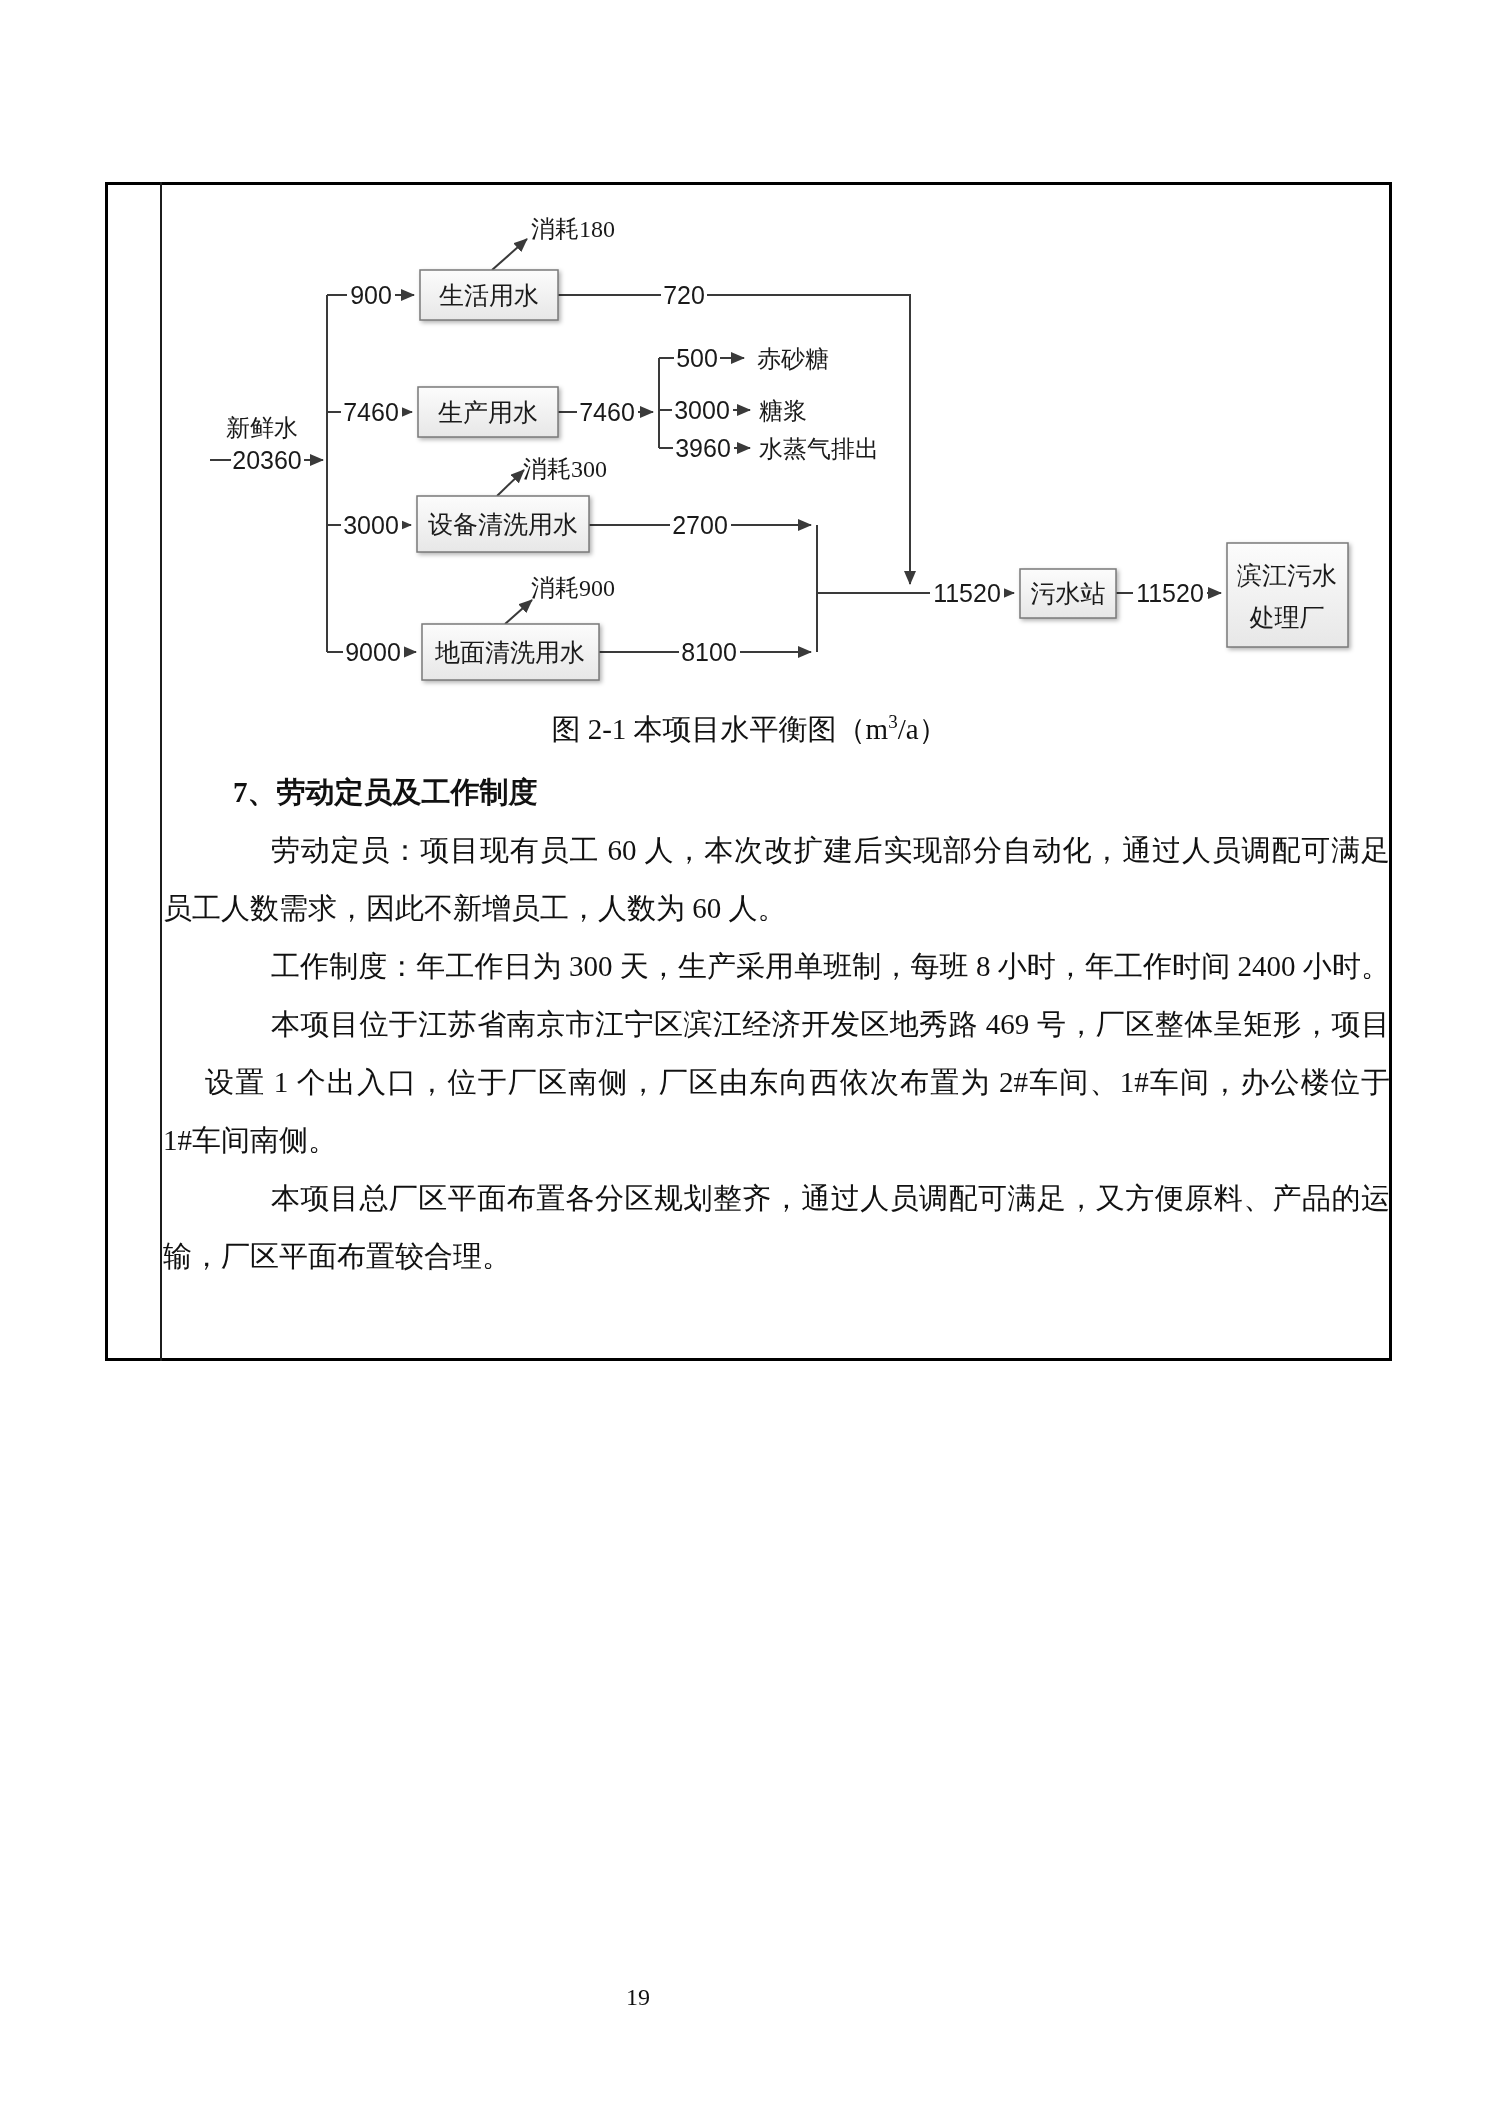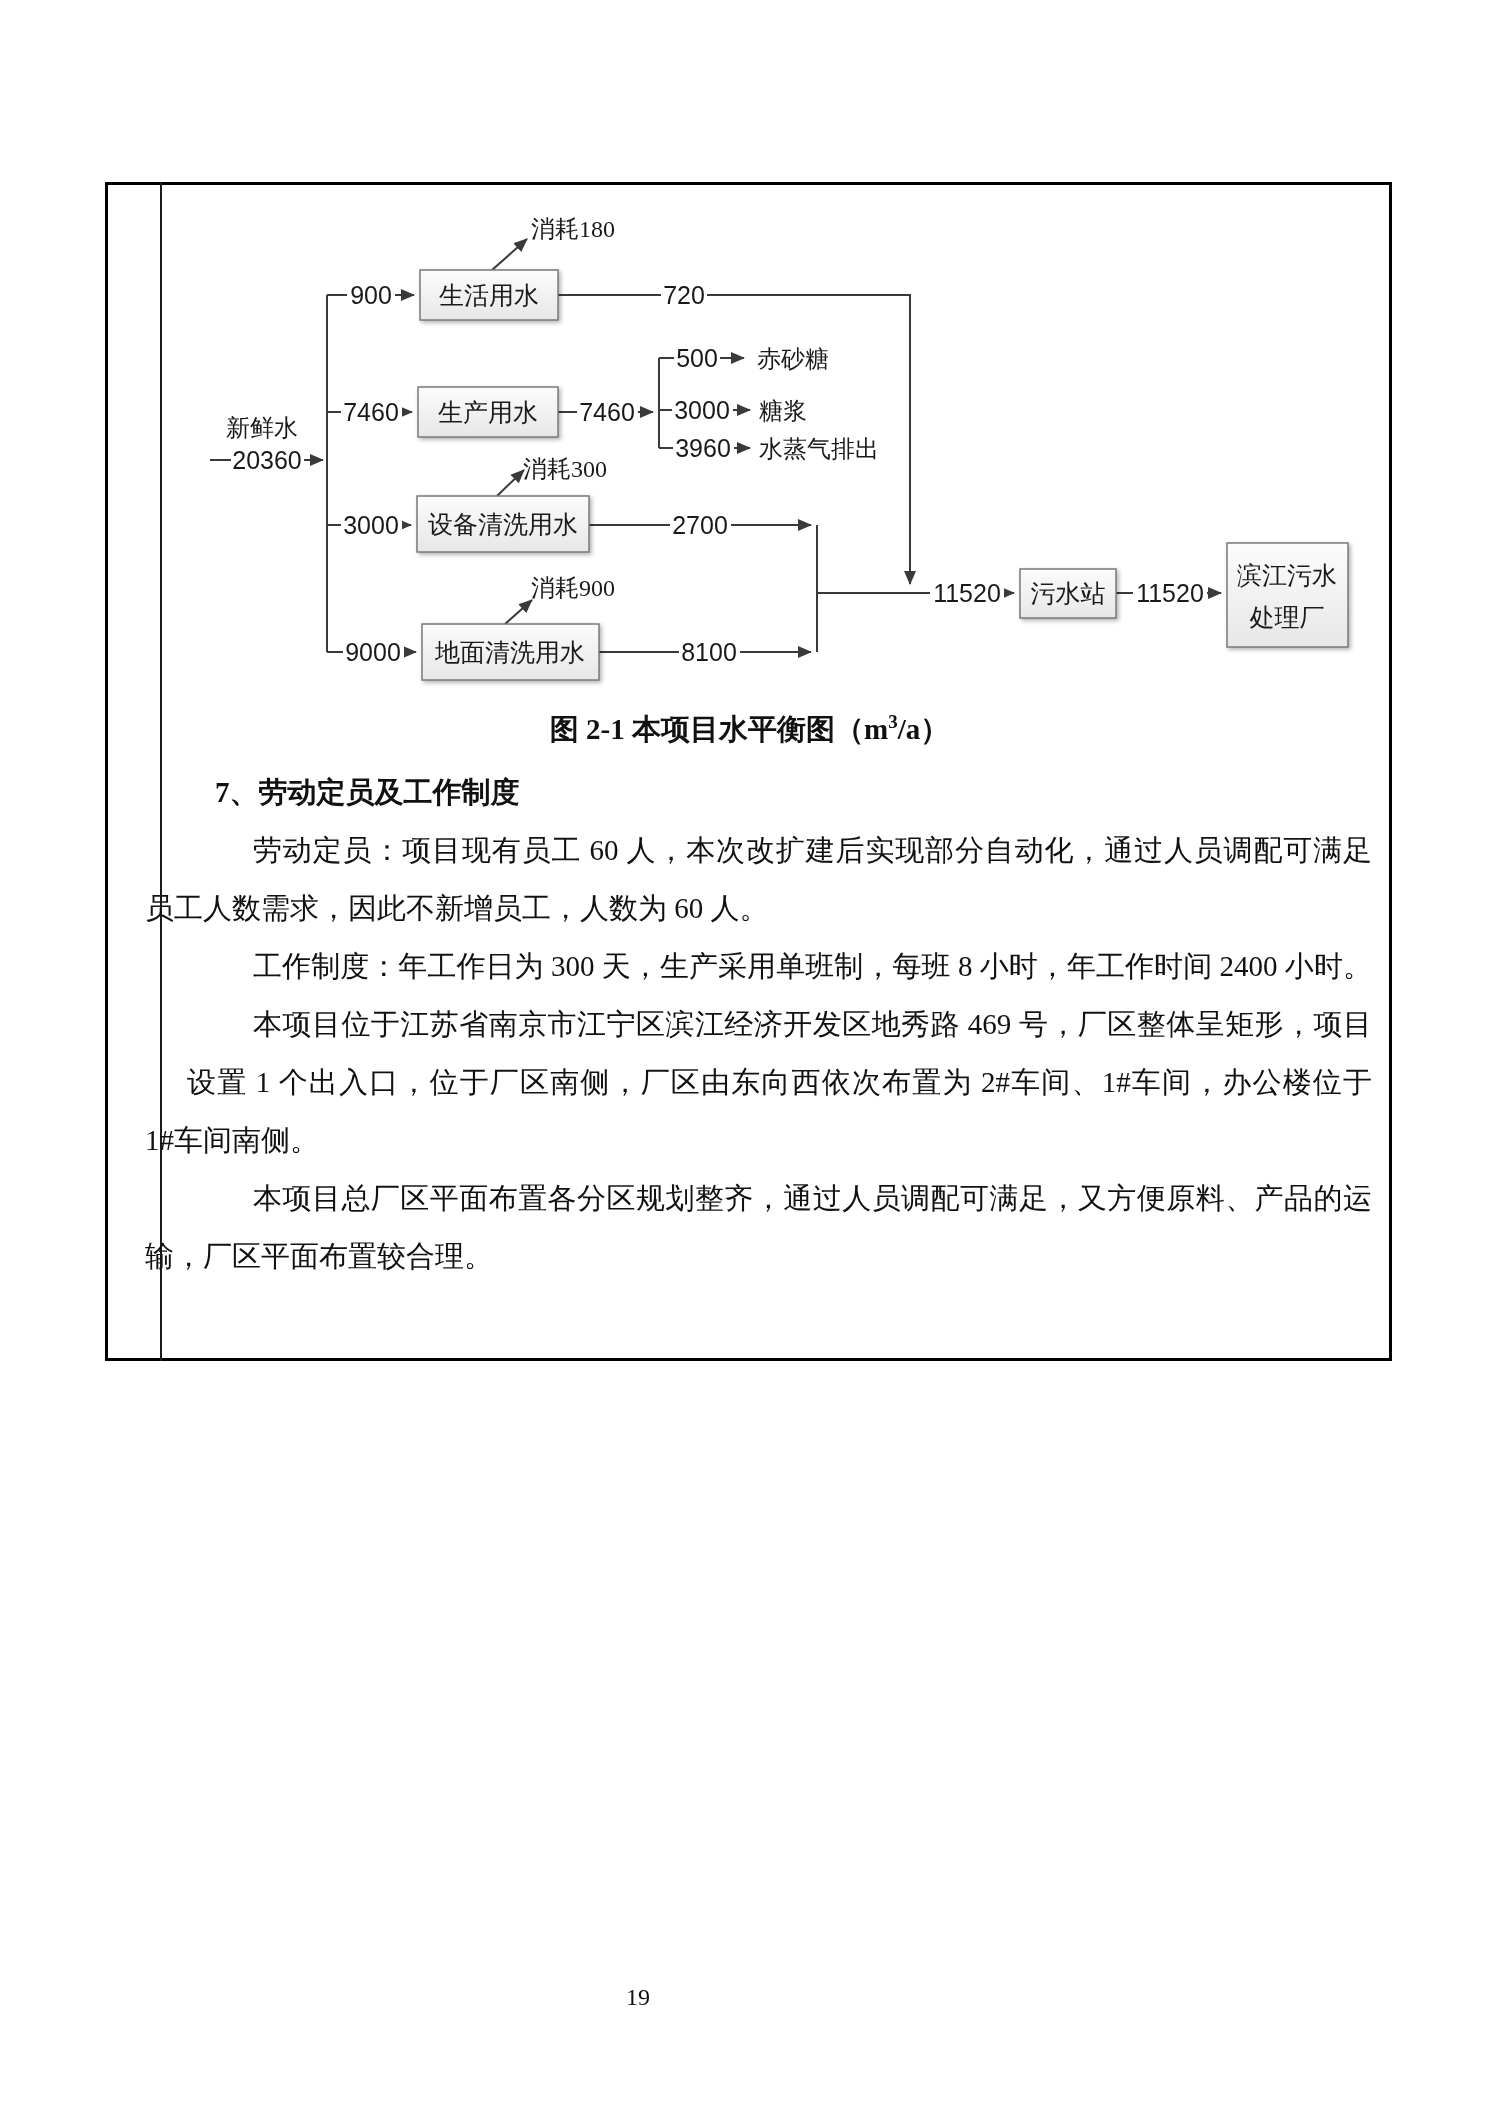--- a/index.html
+++ b/index.html
@@ -11,23 +11,23 @@
   svg.diagram{position:absolute;left:0;top:0;}
   svg .flow{stroke:#3a3a3a;stroke-width:2;fill:none;}
   svg .labelbg{fill:#fff;}
   svg text{fill:#1a1a1a;}
   svg .cn{font-family:"Liberation Serif","DejaVu Serif",serif;font-size:24px;}
   svg .boxtxt{font-family:"Liberation Serif","DejaVu Serif",serif;font-size:25px;}
   svg .num{font-family:"Liberation Sans","DejaVu Sans",sans-serif;font-size:25px;}
   svg .nodebox{fill:url(#boxGrad);stroke:#7a7a7a;stroke-width:1.5;
                filter:drop-shadow(2px 2.5px 2px rgba(0,0,0,0.3));}
   .caption{position:absolute;left:162px;top:710px;width:1175px;text-align:center;
-           font-size:29px;font-weight:bold;}
+           font-size:29px;font-weight:normal;}
   .caption sup{font-size:19px;}
-  .bodytext{position:absolute;left:145px;top:763px;width:1227px;font-size:29px;}
+  .bodytext{position:absolute;left:163px;top:763px;width:1227px;font-size:29px;}
   .bodytext .ln{height:58px;line-height:58px;white-space:nowrap;}
   .bodytext .heading{font-weight:bold;padding-left:70px;}
   .bodytext .jfull{white-space:normal;text-align:justify;text-align-last:justify;padding-left:42px;}
   .bodytext .ind{text-indent:66px;}
   .pageno{position:absolute;left:0;top:1984px;width:1276px;text-align:center;font-size:24px;}
 </style>
 </head>
 <body>
 
 <div id="page">

